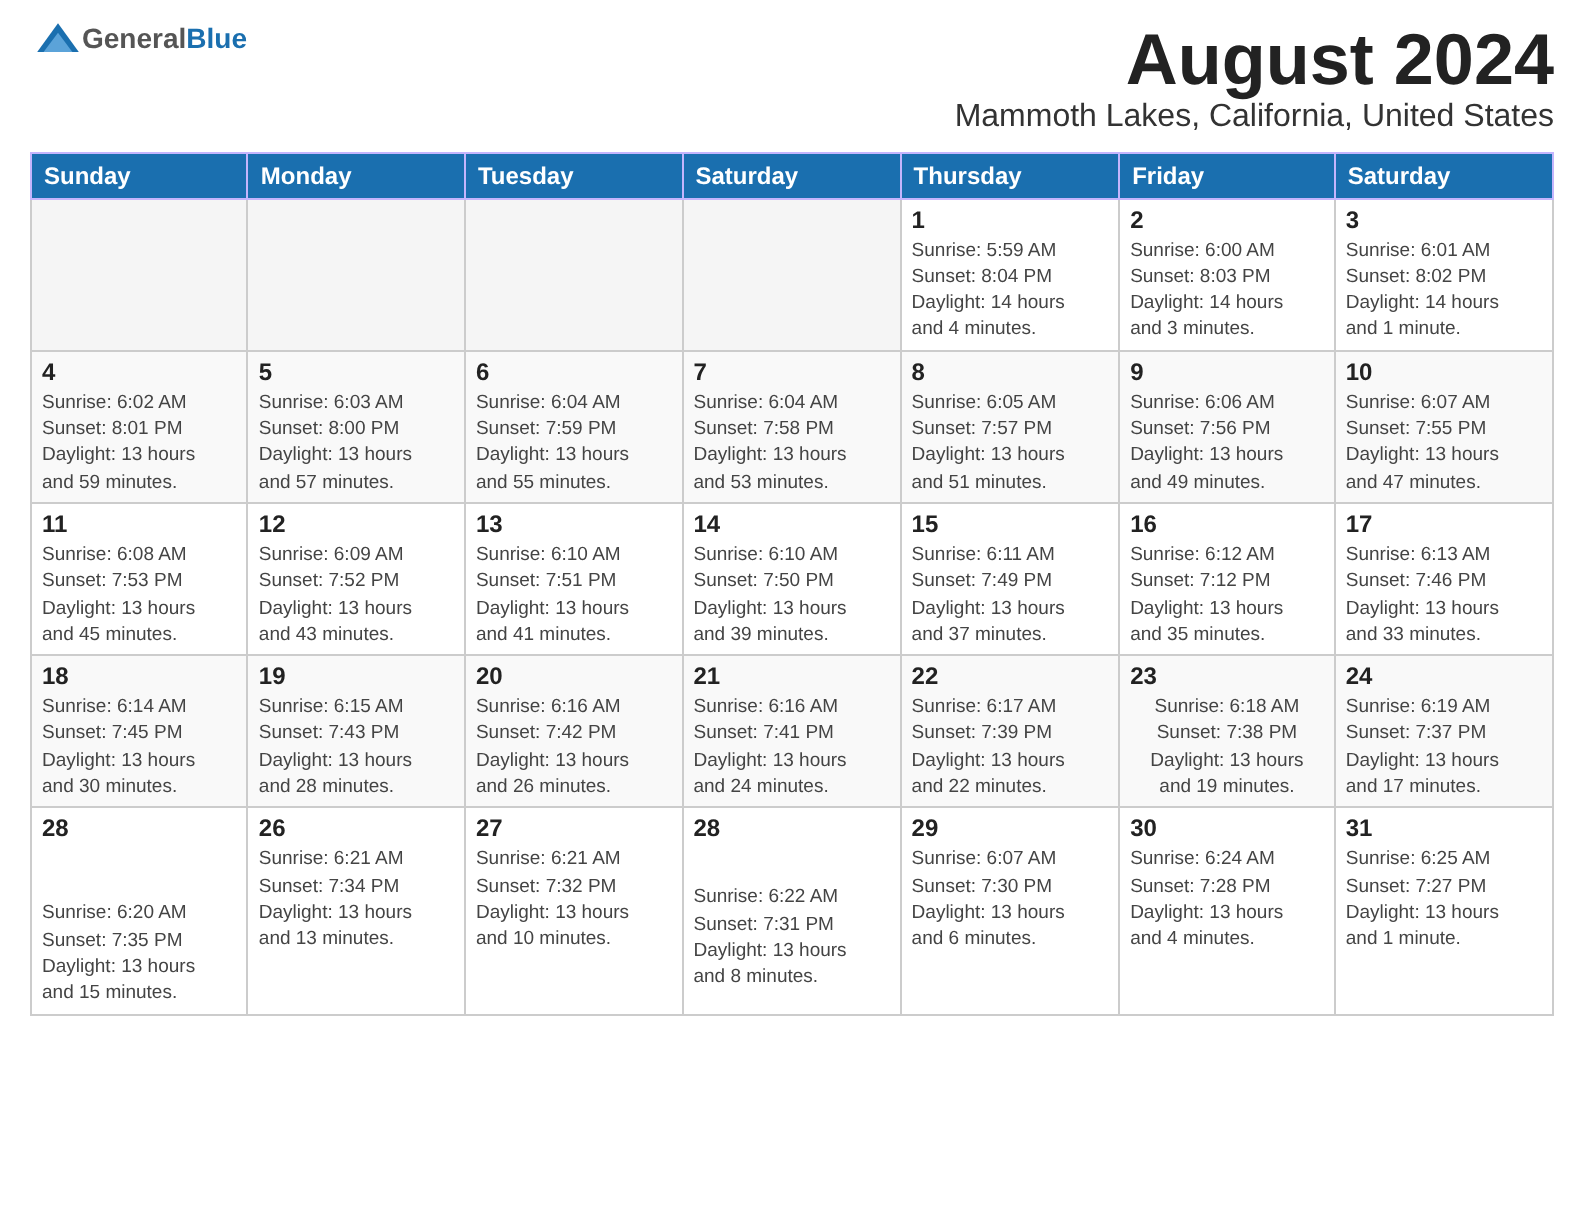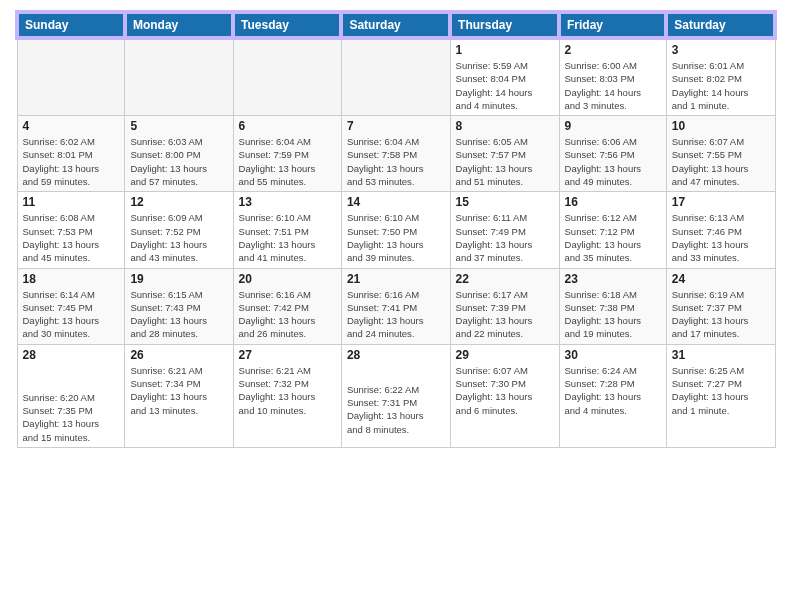--- a/index.html
+++ b/index.html
@@ -17,21 +17,21 @@
     .subtitle { font-size: 16px; color: #333; }
     
     .calendar { width: 100%; border-collapse: collapse; }
     
     .calendar th {
       background: #1a6faf;
       color: #fff;
       font-size: 12px;
       font-weight: bold;
       padding: 4px 6px;
-      border: 4px solid #c4b5fd;
+      border: 1px solid #c4b5fd;
       text-align: left;
     }
     
     .calendar td {
       border: 1px solid #ccc;
       vertical-align: top;
       padding: 3px 5px;
       width: 113px;
       font-size: 10px;
       color: #333;
@@ -42,20 +42,37 @@
     .calendar tr:nth-child(even) td { background: #f9f9f9; }
     .calendar tr:nth-child(even) td.empty { background: #f0f0f0; }
     
     .day-num { font-size: 12px; font-weight: bold; display: block; margin-bottom: 2px; color: #222; }
     .day-info { font-size: 9.5px; color: #444; line-height: 1.4; }
   </style>
 </head>
 <body>
 
 <div class="page">
+  <div class="header">
+    <div class="logo">
+      <svg class="logo-icon" viewBox="0 0 30 25" xmlns="http://www.w3.org/2000/svg">
+        <polygon points="15,2 28,20 2,20" fill="#1a6faf"></polygon>
+        <polygon points="15,8 24,20 6,20" fill="#5ba3d9"></polygon>
+      </svg>
+      <div>
+        <div style="font-size:14px; font-weight:bold; line-height:1.1;">
+          <span style="color:#555;">General</span><span style="color:#1a6faf;">Blue</span>
+        </div>
+      </div>
+    </div>
+    <div class="title-block">
+      <div class="main-title">August 2024</div>
+      <div class="subtitle">Mammoth Lakes, California, United States</div>
+    </div>
+  </div>
 
   <table class="calendar">
     <thead>
       <tr>
         <th>Sunday</th>
         <th>Monday</th>
         <th>Tuesday</th>
         <th>Saturday</th>
         <th>Thursday</th>
         <th>Friday</th>
@@ -223,21 +240,21 @@
           </td>
           <td>
             <span class="day-num">22</span>
             <div class="day-info" style="white-space: pre-line;">Sunrise: 6:17 AM
 Sunset: 7:39 PM
 Daylight: 13 hours
 and 22 minutes.</div>
           </td>
           <td>
             <span class="day-num">23</span>
-            <div class="day-info" style="white-space: pre-line;">Sunrise: 6:18 AM
+            <div class="day-info" style="white-space: pre-line; text-align: center;">Sunrise: 6:18 AM
 Sunset: 7:38 PM
 Daylight: 13 hours
 and 19 minutes.</div>
           </td>
           <td>
             <span class="day-num">24</span>
             <div class="day-info" style="white-space: pre-line;">Sunrise: 6:19 AM
 Sunset: 7:37 PM
 Daylight: 13 hours
 and 17 minutes.</div>

